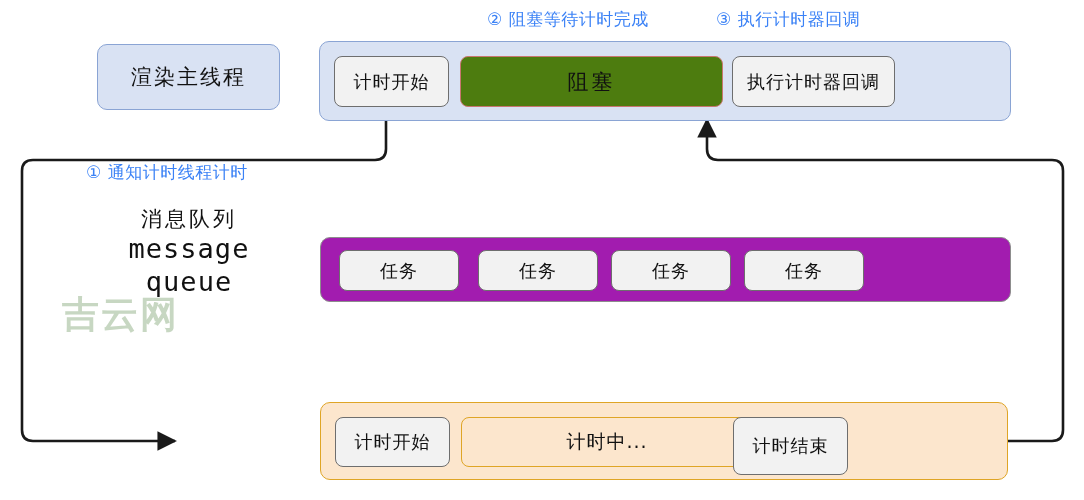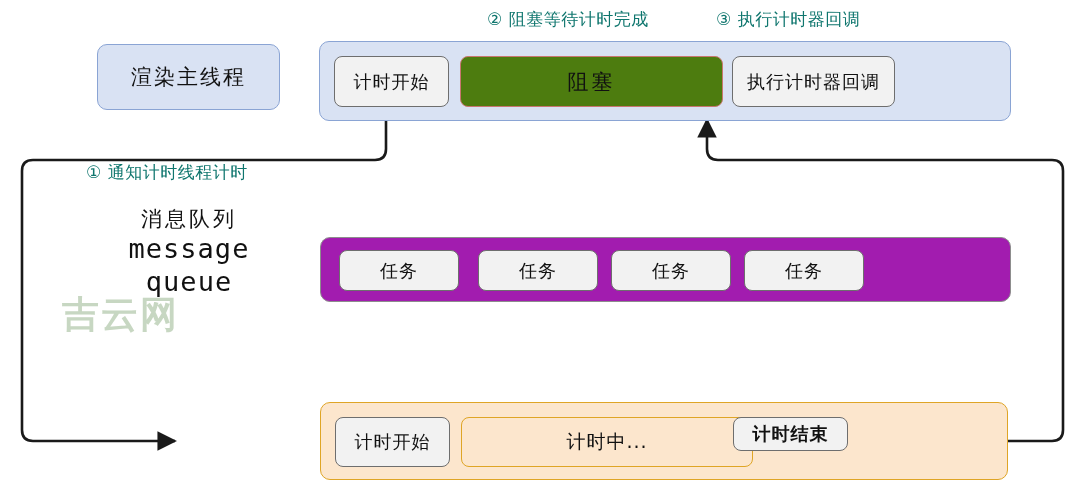--- a/index.html
+++ b/index.html
@@ -12,21 +12,21 @@
   }
   #stage{position:absolute;left:0;top:0;width:1084px;height:500px;}
 
   
   #wires{position:absolute;left:0;top:0;width:1084px;height:500px;pointer-events:none;}
 
   
   .step-label{
     position:absolute;
     font-size:17px;
-    color:#0f766e;
+    color:#3b82f6;
     letter-spacing:.5px;
     white-space:nowrap;
     line-height:1;
     text-align:center;
   }
 
   
   .lane-label{
     position:absolute;
     display:flex;align-items:center;justify-content:center;
@@ -182,16 +182,16 @@
 
   <div class="watermark" style="left:62px;top:290px;">吉云网</div>
 
 
   <div class="track orange" style="left:320px;top:402px;width:688px;height:78px;">
 
     <div class="chip plain" style="left:14px;top:14px;width:115px;height:50px;">计时开始</div>
 
     <div class="chip peach" style="left:140px;top:14px;width:292px;height:50px;">计时中...</div>
 
-    <div class="chip plain" style="left:412px;top:14px;width:115px;height:34px;font-weight:bold;">计时结束</div>
+    <div class="chip plain" style="left:412px;top:14px;width:115px;height:58px;">计时结束</div>
   </div>
 
 </div>
 
 </body></html>

